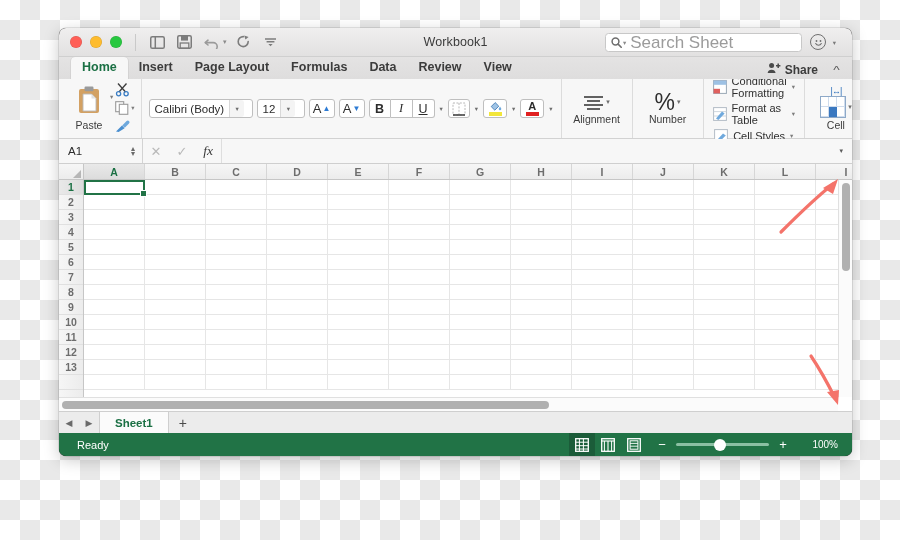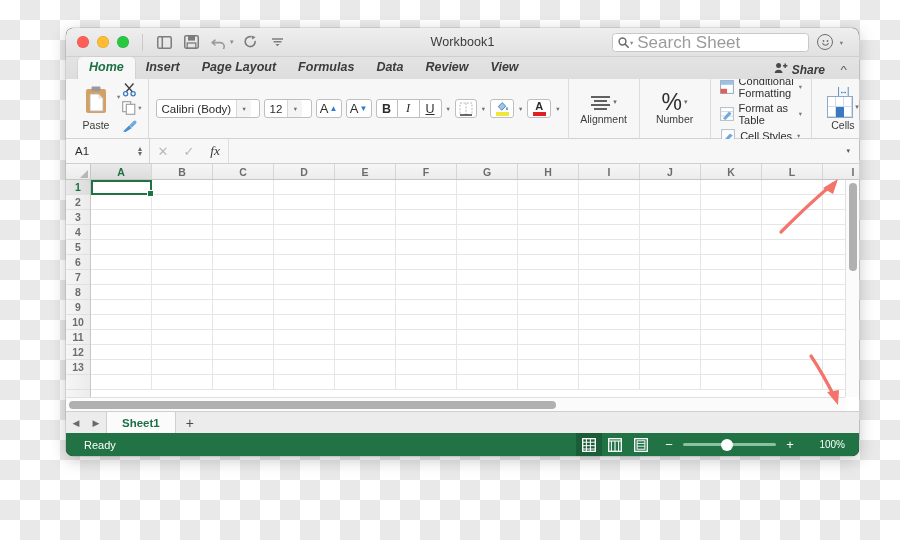--- a/index.html
+++ b/index.html
@@ -13,21 +13,21 @@
     background-image:
       linear-gradient(45deg, #e9e9e9 25%, transparent 25%, transparent 75%, #e9e9e9 75%, #e9e9e9),
       linear-gradient(45deg, #e9e9e9 25%, transparent 25%, transparent 75%, #e9e9e9 75%, #e9e9e9);
     background-size: 40px 40px;
     background-position: 0 0, 20px 20px;
   }
 
   
   #window {
     position: absolute;
-    left: 66px; top: 28px;
+    left: 59px; top: 28px;
     width: 793px; height: 428px;
     background: #000000;
     border-radius: 7px;
     box-shadow: 0 4px 16px rgba(0,0,0,.22), 0 0 0 0.5px rgba(0,0,0,.18);
     overflow: hidden;
     display: flex; flex-direction: column;
   }
 
   
   #titlebar {
@@ -78,21 +78,20 @@
     display:flex; align-items:center; justify-content:center;
   }
   #smiley-caret { position: absolute; right: 16px; top: 11px; font-size: 6.5px; color: #7a7a7a; }
 
   
   #tabbar {
     height: 22px; flex: 0 0 22px;
     background: linear-gradient(#e4e3e3,#dedddd);
     display: flex; align-items: flex-end; position: relative;
     padding-left: 12px;
-    font-style: italic;
   }
   .tab {
     font-size: 12.5px; font-weight: bold; color: #3c3c3c;
     padding: 2px 11px 4px 11px; height: 22px; line-height: 17px;
     border-radius: 4px 4px 0 0;
   }
   .tab.active {
     background: #f7f7f7; color: #1b7044;
     box-shadow: -0.5px 0 0 rgba(0,0,0,.10), 0.5px 0 0 rgba(0,0,0,.10);
   }
@@ -548,21 +547,21 @@
           <span class="cellicon">
             <i></i>
               <i></i>
               <i></i>
               <i></i>
               <span class="fill"></span>
               <i></i>
           </span>
           <span class="big-caret">▾</span>
         </span>
-        <span class="blabel">Cells</span>
+        <span class="blabel">Cell</span>
       </div>
     </div>
 
     <div class="grp">
       <div class="bigbtn" style="min-width:52px">
         <span class="glyph">
           <svg width="22" height="22" viewBox="0 0 22 22">
               <circle cx="9" cy="9" r="6.6" fill="none" stroke="#2f2f2f" stroke-width="2.2"></circle>
               <line x1="13.8" y1="13.8" x2="20.2" y2="20.2" stroke="#2f2f2f" stroke-width="2.6" stroke-linecap="round"></line>
             </svg>

